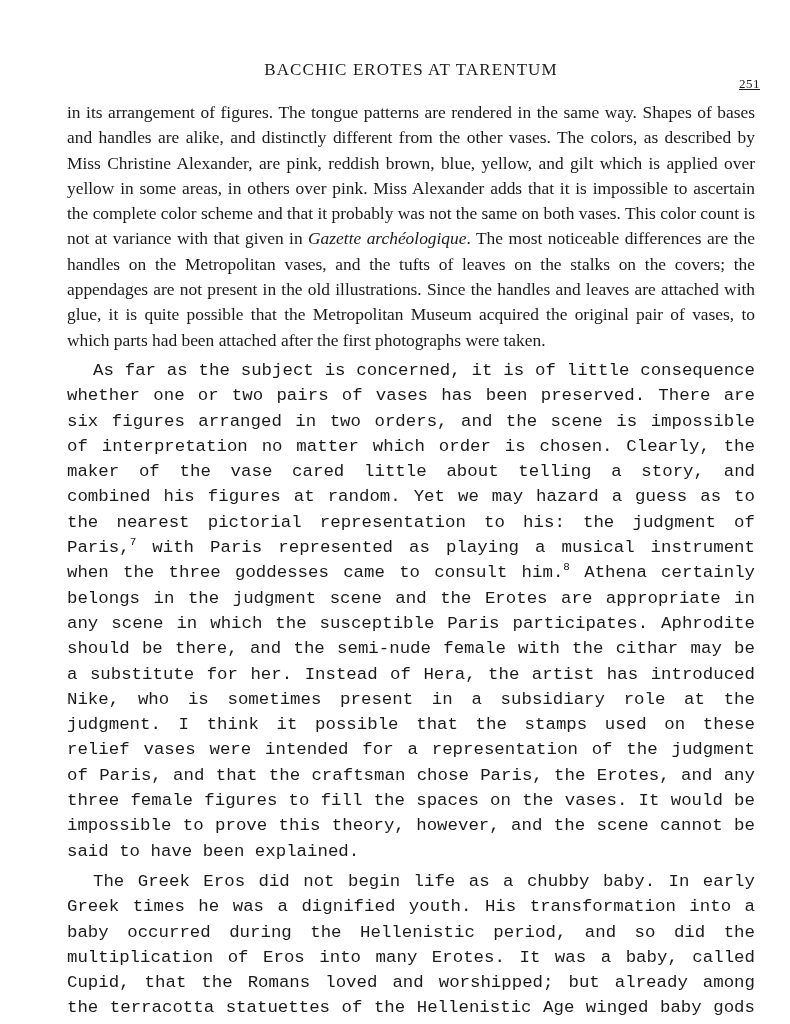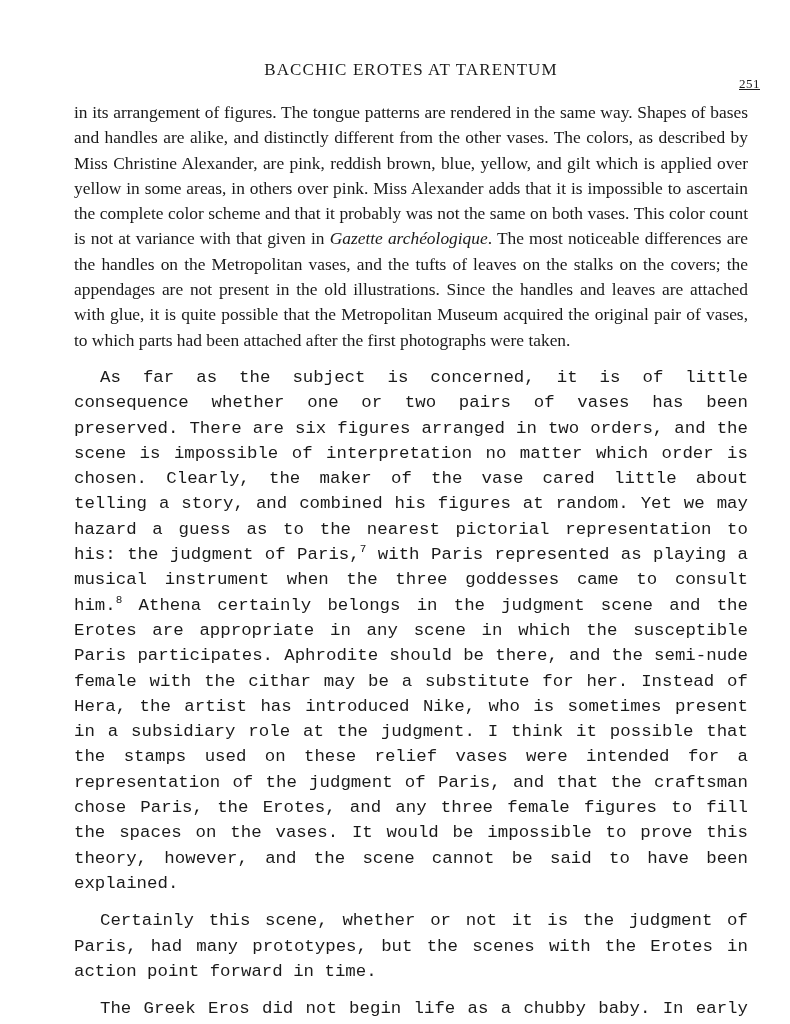--- a/index.html
+++ b/index.html
@@ -47,21 +47,21 @@
     text-decoration: underline;
   }
   .body-text {
     font-size: 17.4px;
     line-height: 25.3px;
     text-align: justify;
     text-justify: inter-word;
     hyphens: none;
   }
   .body-text p {
-    margin: 12px;
+    margin: 5px;
     text-indent: 0;
   }
   .body-text p.indent {
     text-indent: 26px;
     font-family: Liberation Mono, monospace;
   }
   .footnotes {
     margin-top: 26px;
     font-size: 14.2px;
     line-height: 20px;
@@ -92,21 +92,20 @@
     <div class="runhead-title">Bacchic Erotes at Tarentum</div>
     <div class="page-number">251</div>
   </div>
 
   <div class="body-text">
 
     <p><span>in its arrangement of figures.  The tongue patterns are rendered in the same way.  Shapes of bases and handles are alike, and distinctly different from the other vases.  The colors, as described by Miss Christine Alexander, are pink, reddish brown, blue, yellow, and gilt which is applied over yellow in some areas, in others over pink.  Miss Alexander adds that it is impossible to ascertain the complete color scheme and that it probably was not the same on both vases.  This color count is not at variance with that given in </span><i>Gazette archéologique</i><span>.  The most noticeable differences are the handles on the Metropolitan vases, and the tufts of leaves on the stalks on the covers; the appendages are not present in the old illustrations.  Since the handles and leaves are attached with glue, it is quite possible that the Metropolitan Museum acquired the original pair of vases, to which parts had been attached after the first photographs were taken.</span></p>
 
     <p class="indent"><span>As far as the subject is concerned, it is of little consequence whether one or two pairs of vases has been preserved.  There are six figures arranged in two orders, and the scene is impossible of interpretation no matter which order is chosen.  Clearly, the maker of the vase cared little about telling a story, and combined his figures at random.  Yet we may hazard a guess as to the nearest pictorial representation to his: the judgment of Paris,</span><span class="sup">7</span><span> with Paris represented as playing a musical instrument when the three goddesses came to consult him.</span><span class="sup">8</span><span>  Athena certainly belongs in the judgment scene and the Erotes are appropriate in any scene in which the susceptible Paris participates.  Aphrodite should be there, and the semi-nude female with the cithar may be a substitute for her.  Instead of Hera, the artist has introduced Nike, who is sometimes present in a subsidiary role at the judgment.  I think it possible that the stamps used on these relief vases were intended for a representation of the judgment of Paris, and that the craftsman chose Paris, the Erotes, and any three female figures to fill the spaces on the vases.  It would be impossible to prove this theory, however, and the scene cannot be said to have been explained.</span></p>
 
-    <p class="indent">Certainly this scene, whether or not it is the judgment of Paris, had many prototypes, but the scenes with the Erotes in action point forward in time.</p>
 
     <p class="indent">The Greek Eros did not begin life as a chubby baby.  In early Greek times he was a dignified youth.  His transformation into a baby occurred during the Hellenistic period, and so did the multiplication of Eros into many Erotes.  It was a baby, called Cupid, that the Romans loved and worshipped; but already among the terracotta statuettes of the Hellenistic Age winged baby gods were common.  Many times the baby is associated with Aphrodite, and therefore preserves his original function of love-god.  The scene which I have hypothesized to be the judgment of Paris includes</p>
 
   </div>
 
   <div class="footnotes">
     <p><span class="fn-mark">7</span><span> See the vase in the manner of Meidias in Karlsruhe, Furtwängler and Reichhold, </span><i>Griechische Metropolitan</i><span>, pl. 30.</span></p>
 
   </div>
 

